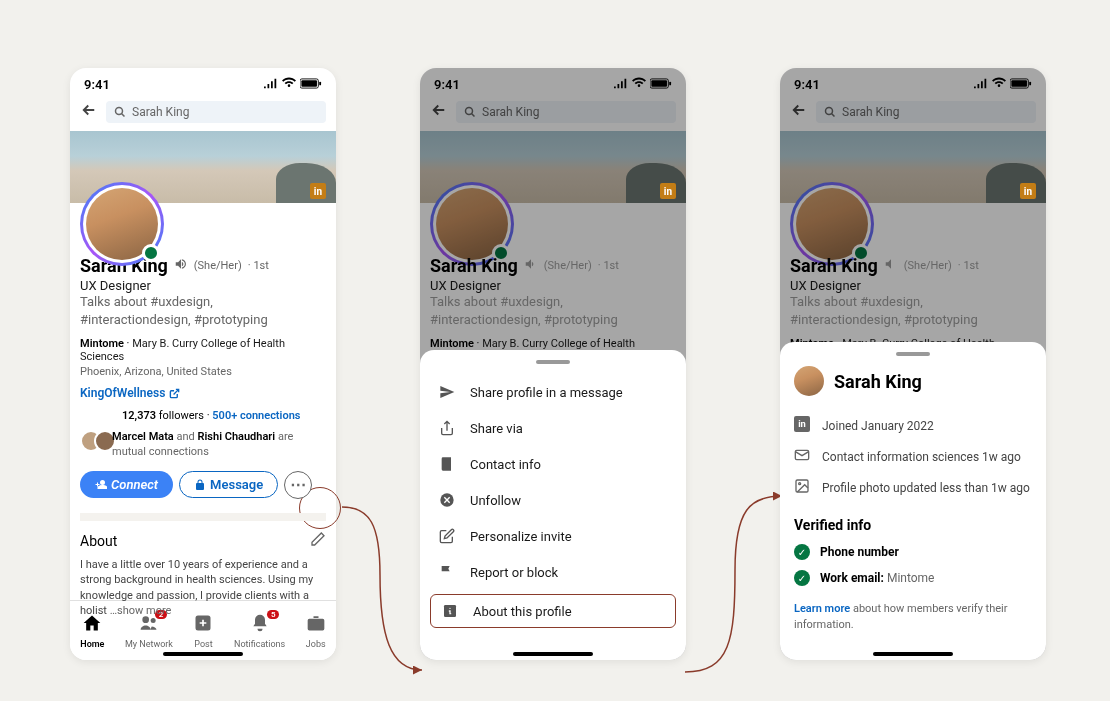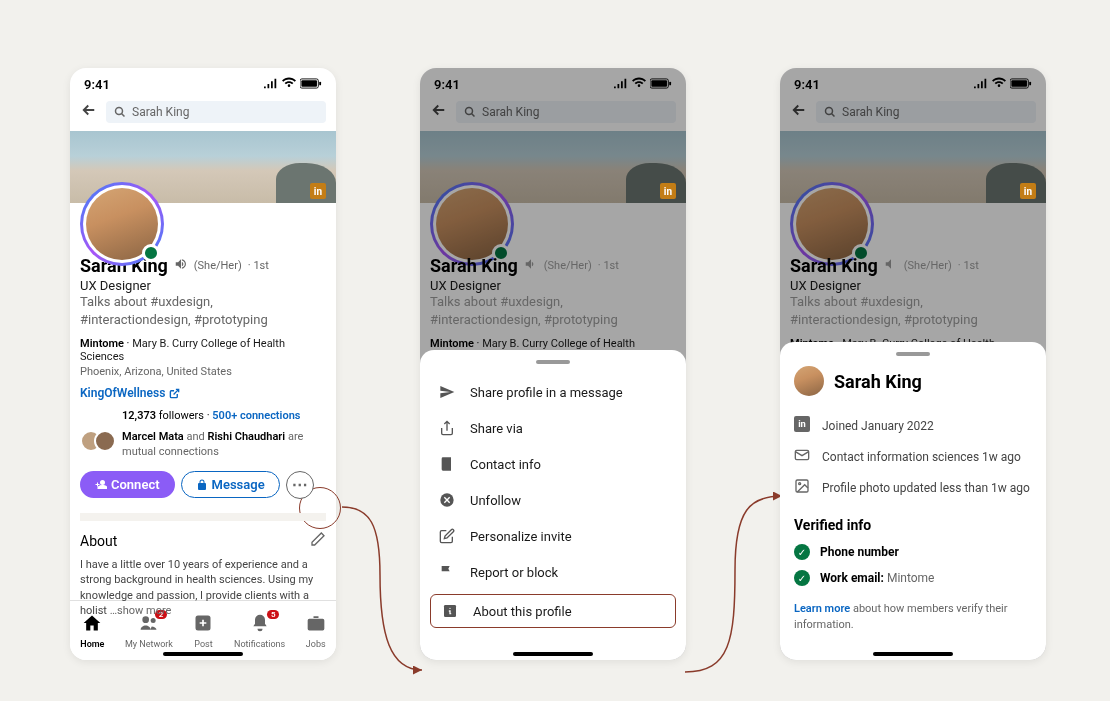--- a/index.html
+++ b/index.html
@@ -34,29 +34,29 @@
   .headline { font-size: 13px; color: rgba(0,0,0,0.9); margin-top: 2px; }
   .talks { font-size: 13px; color: #666; line-height: 1.4; }
   .emp-row { font-size: 11px; margin-top: 8px; }
   .emp { font-weight: 600; color: #000; }
   .school { font-weight: 400; color: rgba(0,0,0,0.9); }
   .loc { font-size: 11px; color: #666; margin-top: 2px; }
   .site-link { font-size: 12px; color: #0a66c2; font-weight: 600; margin-top: 8px; display: inline-flex; align-items: center; gap: 4px; }
   .follow-row { font-size: 11px; margin-top: 8px; margin-left: 42px; }
   .follow-row .count { font-weight: 600; color: #000; }
   .follow-row .conn { font-weight: 600; color: #0a66c2; }
-  .mutual-row { display: flex; gap: 14px; margin-top: 8px; align-items: flex-start; }
+  .mutual-row { display: flex; gap: 4px; margin-top: 8px; align-items: flex-start; }
   .mutual-avs { display: flex; }
   .mutual-av { width: 22px; height: 22px; border-radius: 50%; border: 2px solid #fff; background: #bfa080; margin-right: -8px; }
   .mutual-txt { font-size: 11px; color: #666; line-height: 1.3; }
   .mutual-txt b { color: #000; font-weight: 600; }
 
   .btn-row { display: flex; gap: 6px; margin-top: 12px; align-items: center; }
   .btn { border-radius: 16px; font-size: 13px; font-weight: 600; padding: 5px 14px; display: inline-flex; align-items: center; gap: 4px; border: 1px solid transparent; cursor: pointer; }
-  .btn-primary { background: #8b5cf6; color: #fff; }
+  .btn-primary { background: #3b82f6; color: #fff; font-style: italic; }
   .btn-secondary { background: #fff; color: #0a66c2; border-color: #0a66c2; }
   .more-btn { width: 28px; height: 28px; border-radius: 50%; border: 1px solid #666; display: flex; align-items: center; justify-content: center; color: #666; font-weight: 700; cursor: pointer; background: #fff; }
 
   .section { margin-top: 14px; border-top: 8px solid #f4f2ee; padding-top: 10px; }
   .section-head { display: flex; justify-content: space-between; align-items: center; }
   .section-title { font-size: 14px; font-weight: 400; color: #000; }
   .about-text { font-size: 11px; color: #444; margin-top: 6px; line-height: 1.4; }
   .show-more { color: #666; margin-top: 48px; }
 
   .bottom-nav { position: absolute; bottom: 0; left: 0; right: 0; height: 60px; border-top: 1px solid #e0e0e0; display: flex; justify-content: space-around; align-items: center; background: #fff; }

